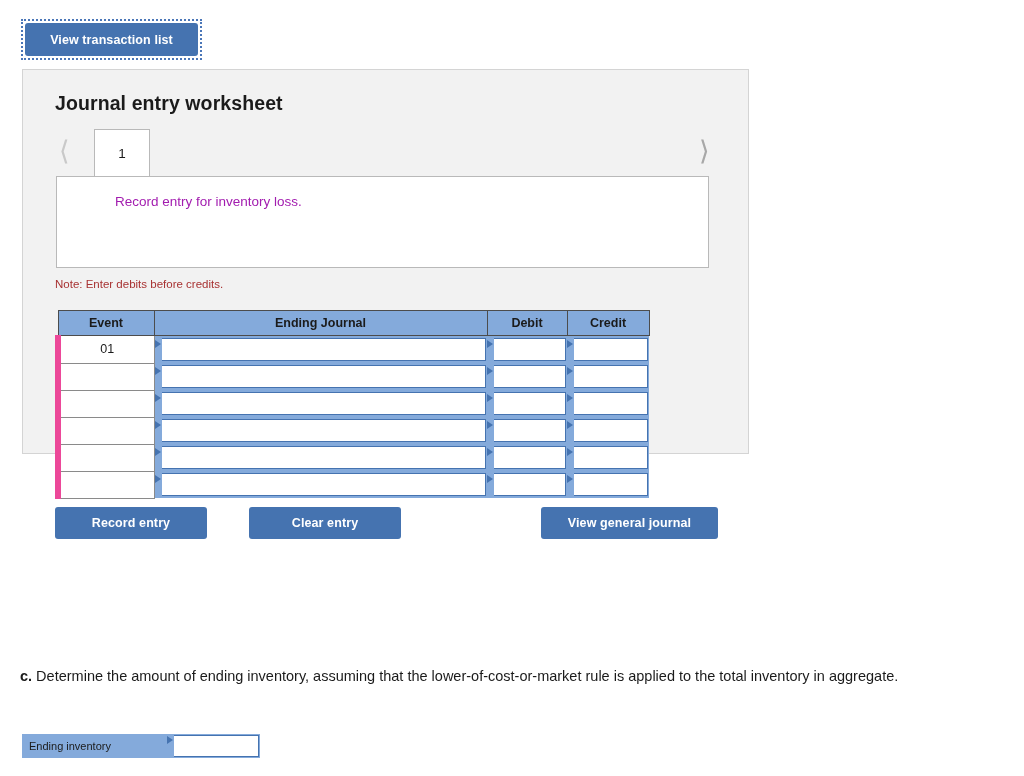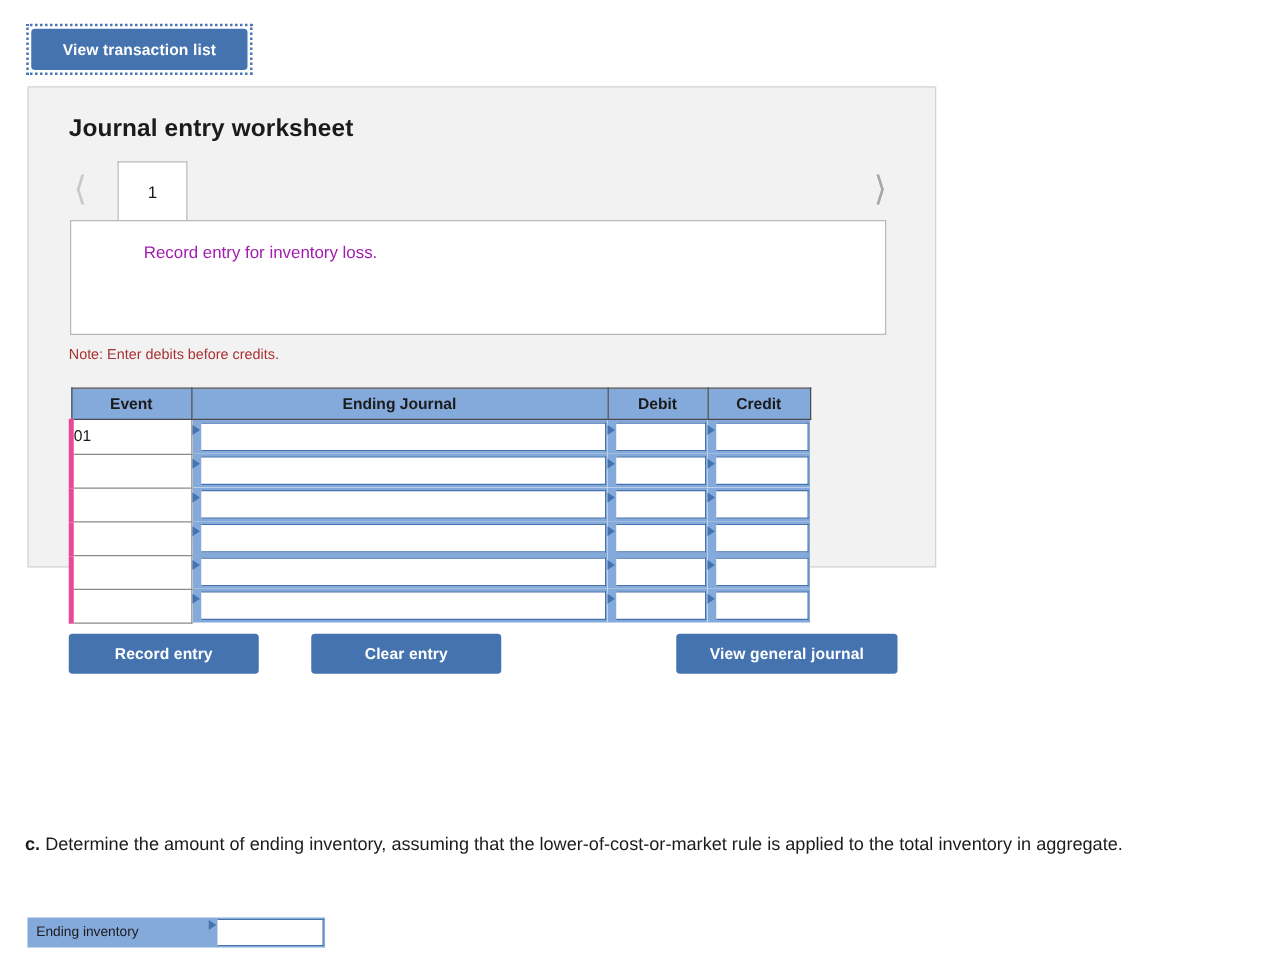--- a/index.html
+++ b/index.html
@@ -154,24 +154,24 @@
   .col-gj     { width: 333px; }
   .col-debit  { width: 80px; }
   .col-credit { width: 82px; }
 
   .jtable td {
     padding: 0;
     height: 25px;
     background: #ffffff;
   }
   td.event-cell {
-    border-left: 4px solid #ec4899;
+    border-left: 6px solid #ec4899;
     border-right: 1px solid #8a8a8a;
     border-bottom: 1px solid #8a8a8a;
-    text-align: left;
+    text-align: center;
     font-size: 12.5px;
     color: #1b1b1b;
   }
   td.input-cell {
     position: relative;
     background: #84aadb;
     padding: 1px 1px 1px 0;
   }
   .cellbox {
     position: relative;

